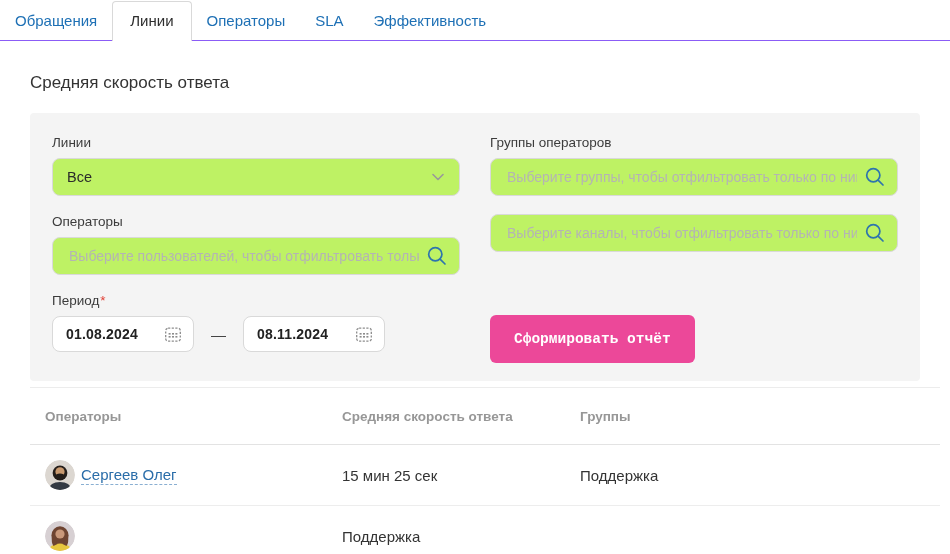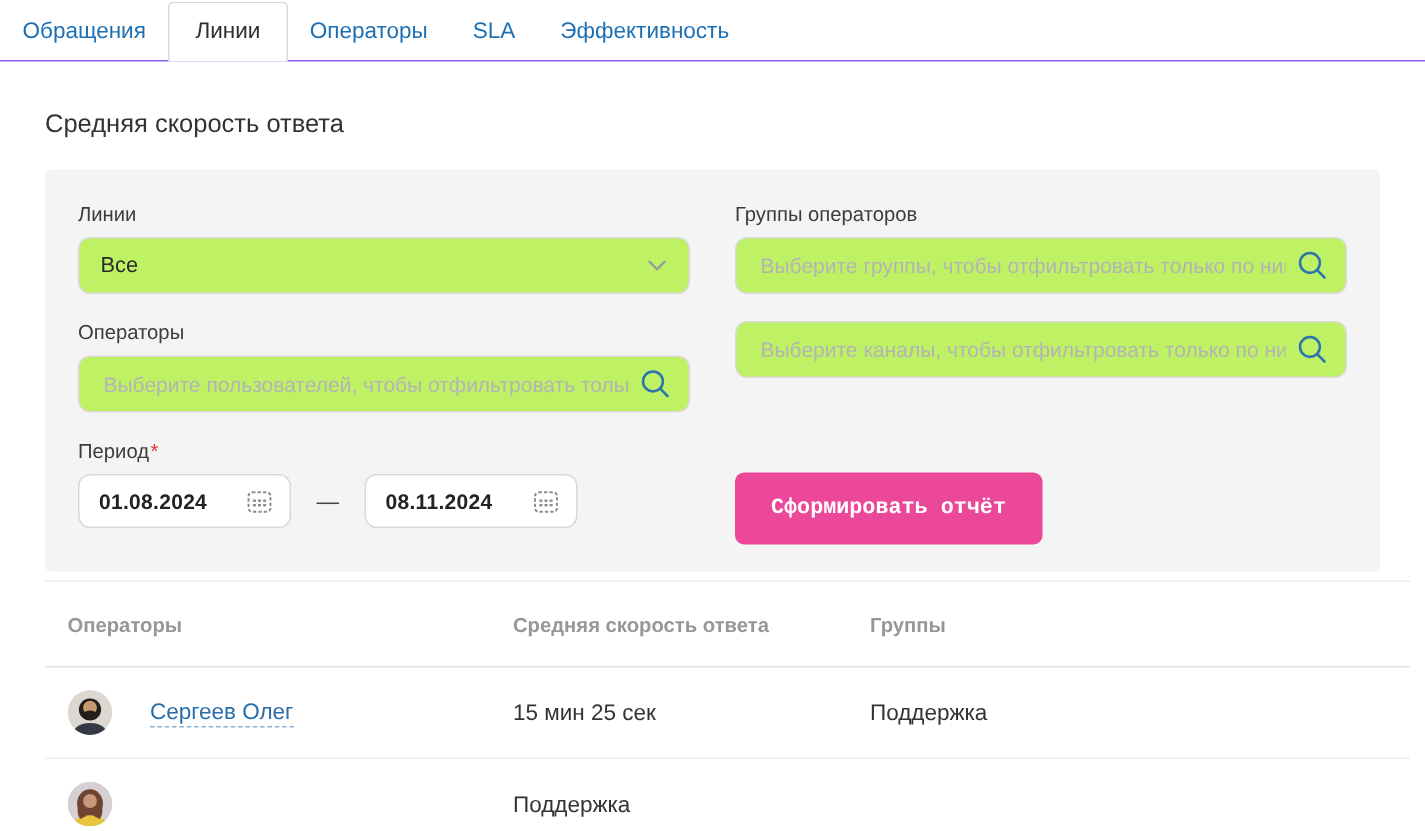--- a/index.html
+++ b/index.html
@@ -90,21 +90,21 @@
     border-top: 1px solid #ececec;
     border-bottom: 1px solid #e3e3e3;
     height: 58px;
   }
   .th {
     padding-left: 15px;
     font-size: 13.5px; font-weight: bold; color: #979797;
   }
   .trow { height: 61px; border-bottom: 1px solid #ededed; }
   .td { padding-left: 15px; font-size: 15px; color: #333; }
-  .operator-cell { display: flex; align-items: center; gap: 25px; }
+  .operator-cell { display: flex; align-items: center; gap: 6px; }
   .avatar {
     width: 30px; height: 30px; border-radius: 50%;
     overflow: hidden; flex: none; display: block;
   }
   .name-link {
     color: #2a6da9; text-decoration: none;
     border-bottom: 1px dashed #8aafd2; padding-bottom: 1px;
     font-size: 15px; cursor: pointer;
   }
 </style>

